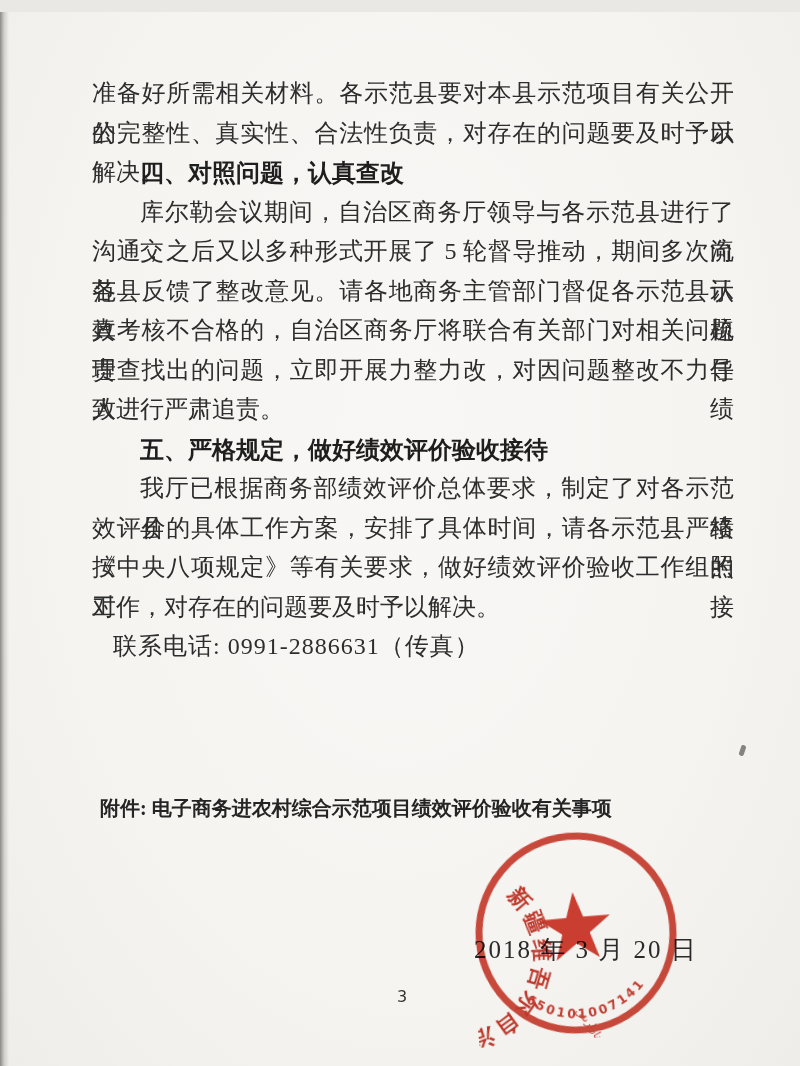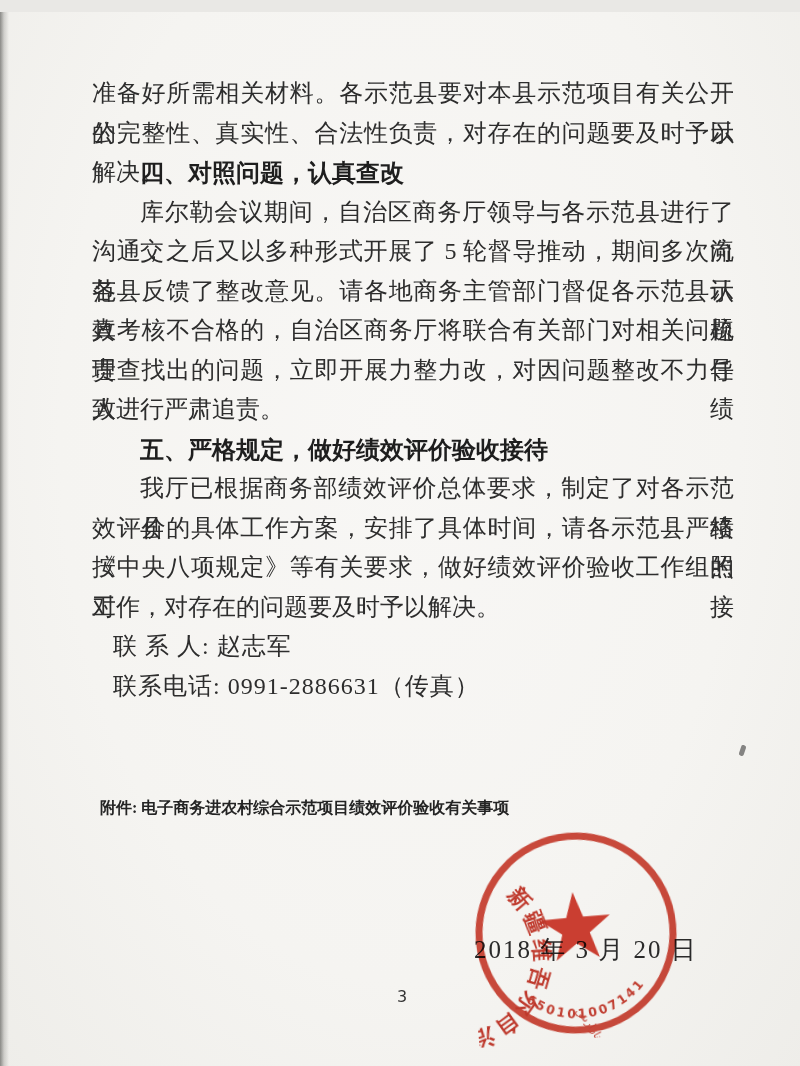--- a/index.html
+++ b/index.html
@@ -38,21 +38,21 @@
   .f{padding-left:48px;}             
   .h{
     padding-left:48px;
     font-family:"Liberation Sans","DejaVu Sans",sans-serif;
     font-weight:bold;color:#1e1e1e;
     text-align-last:left;
   }
   .c{padding-left:21px;text-align-last:left;letter-spacing:1px;}
   .attachment{
     position:absolute;left:100px;top:780px;width:660px;
-    font-size:16px;font-weight:bold;color:#242424;
+    font-size:20px;font-weight:bold;color:#242424;
     line-height:32px;
   }
   .date{
     position:absolute;left:474px;top:921px;
     font-size:25px;letter-spacing:2px;color:#2a2a2a;white-space:nowrap;
   }
   .pagenum{
     position:absolute;left:352px;top:975px;width:100px;
     text-align:center;font-size:16px;color:#333;
     font-family:"DejaVu Sans","Liberation Sans",sans-serif;
@@ -88,21 +88,20 @@
     <div class="ln j">效考核不合格的，自治区商务厅将联合有关部门对相关问题责任</div>
     <div class="ln j">理查找出的问题，立即开展力整力改，对因问题整改不力导致绩</div>
     <div class="ln e">人进行严肃追责。</div>
 
     <div class="ln h">五、严格规定，做好绩效评价验收接待</div>
     <div class="ln j f">我厅已根据商务部绩效评价总体要求，制定了对各示范县绩</div>
     <div class="ln j">效评价的具体工作方案，安排了具体时间，请各示范县严格按照</div>
     <div class="ln j">《中央八项规定》等有关要求，做好绩效评价验收工作组的对接</div>
     <div class="ln e">工作，对存在的问题要及时予以解决。</div>
 
-    <div class="ln c">联 系 人: 赵志军</div>
     <div class="ln c">联系电话: 0991-2886631（传真）</div>
   </div>
 
   <div class="attachment">附件: 电子商务进农村综合示范项目绩效评价验收有关事项</div>
 
   <div class="date">2018 年 3 月 20 日</div>
 
   <svg class="seal" viewBox="0 0 212 212" xmlns="http://www.w3.org/2000/svg">
     <defs>
       <path id="cnArc" d="M 39.7,63.0 A 79,79 0 1 1 39.6,62.9" fill="none"></path>

